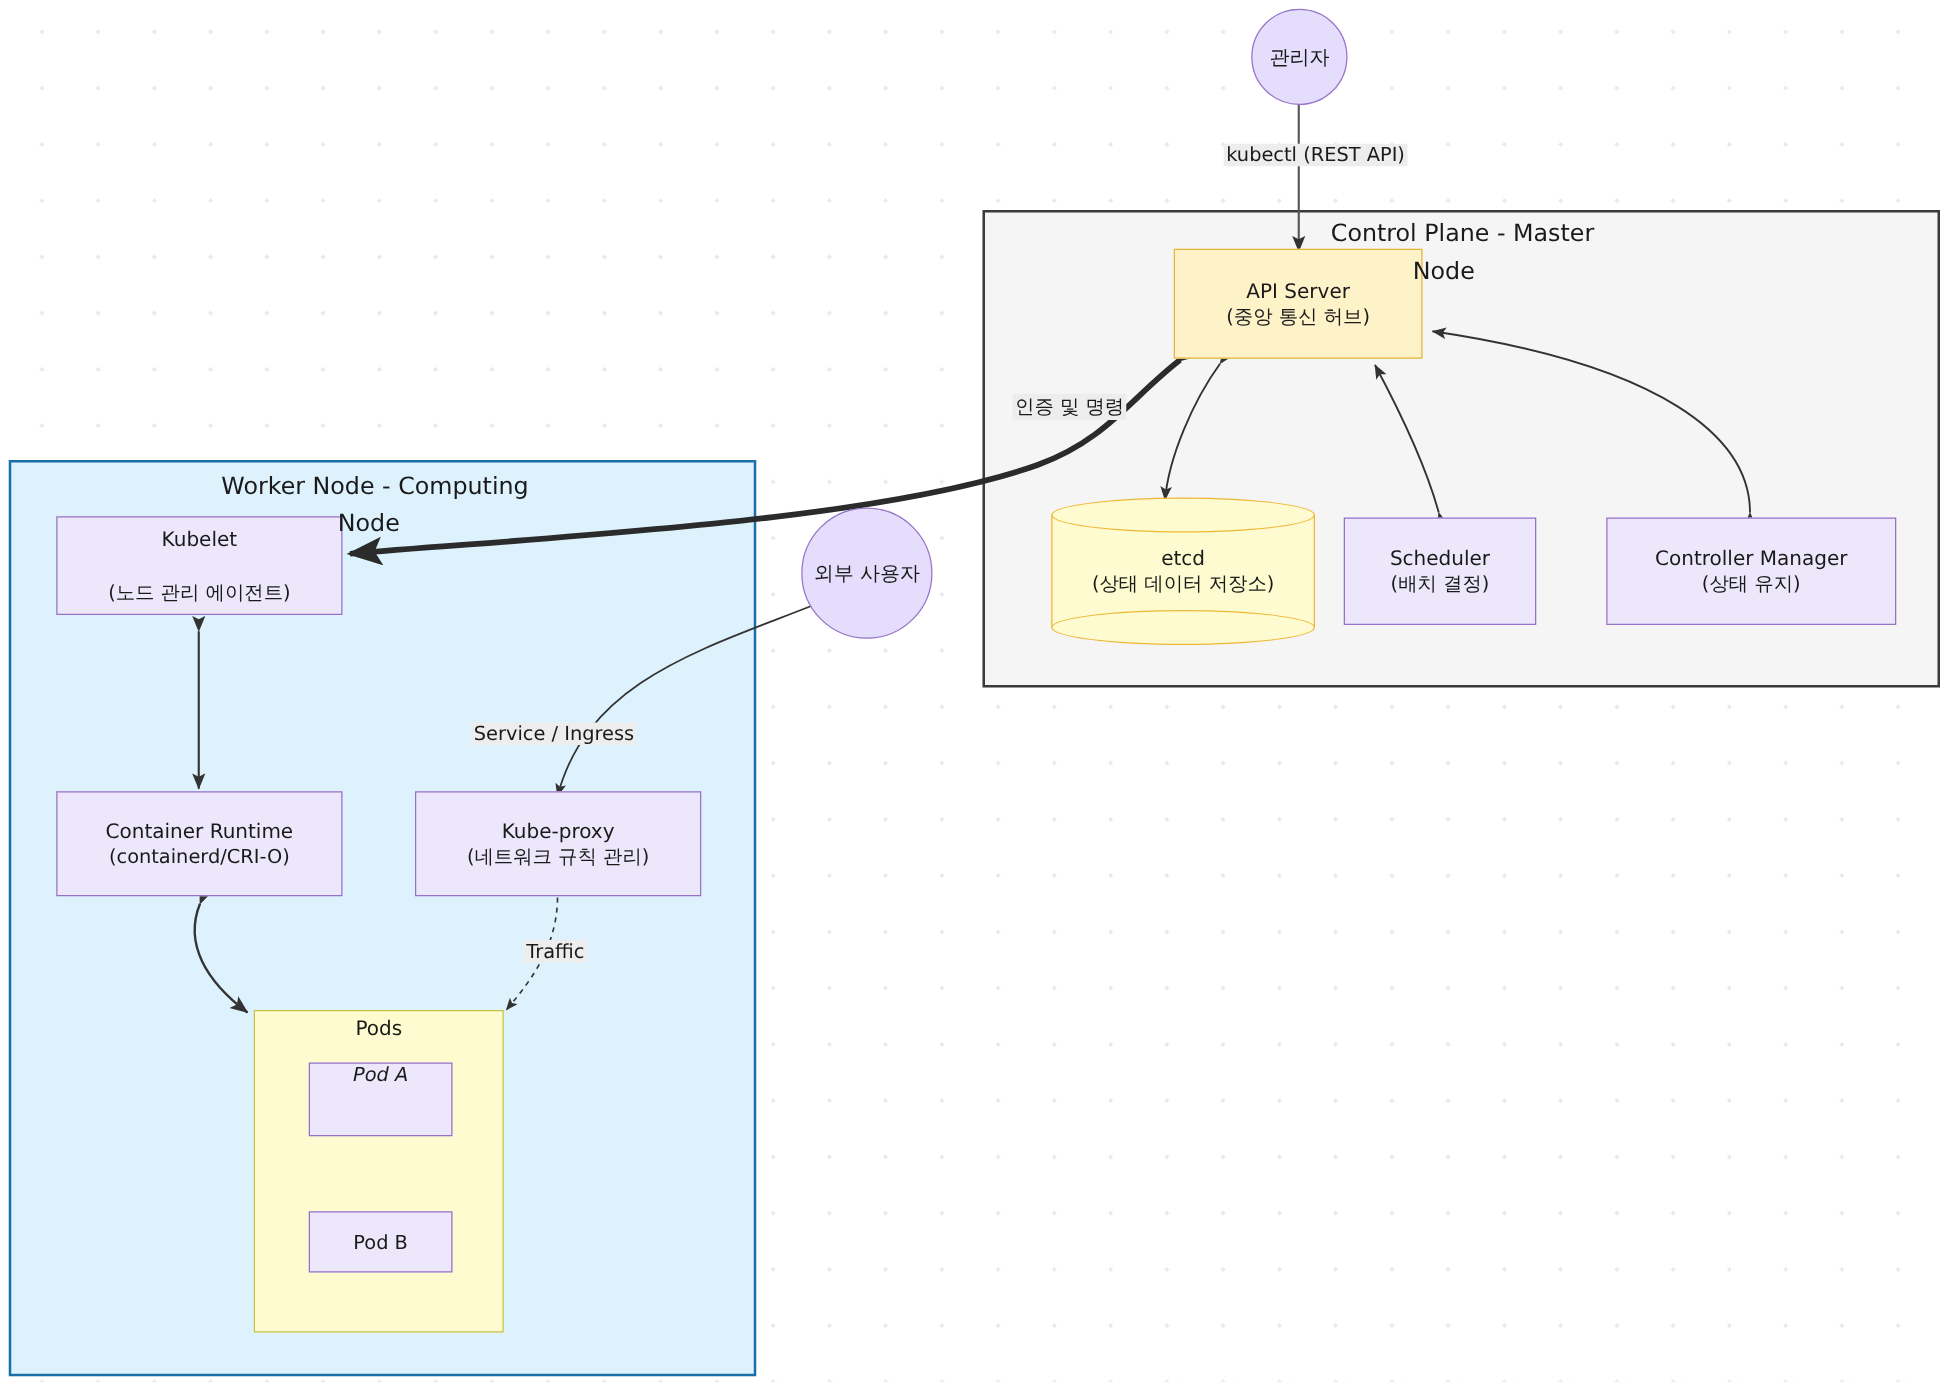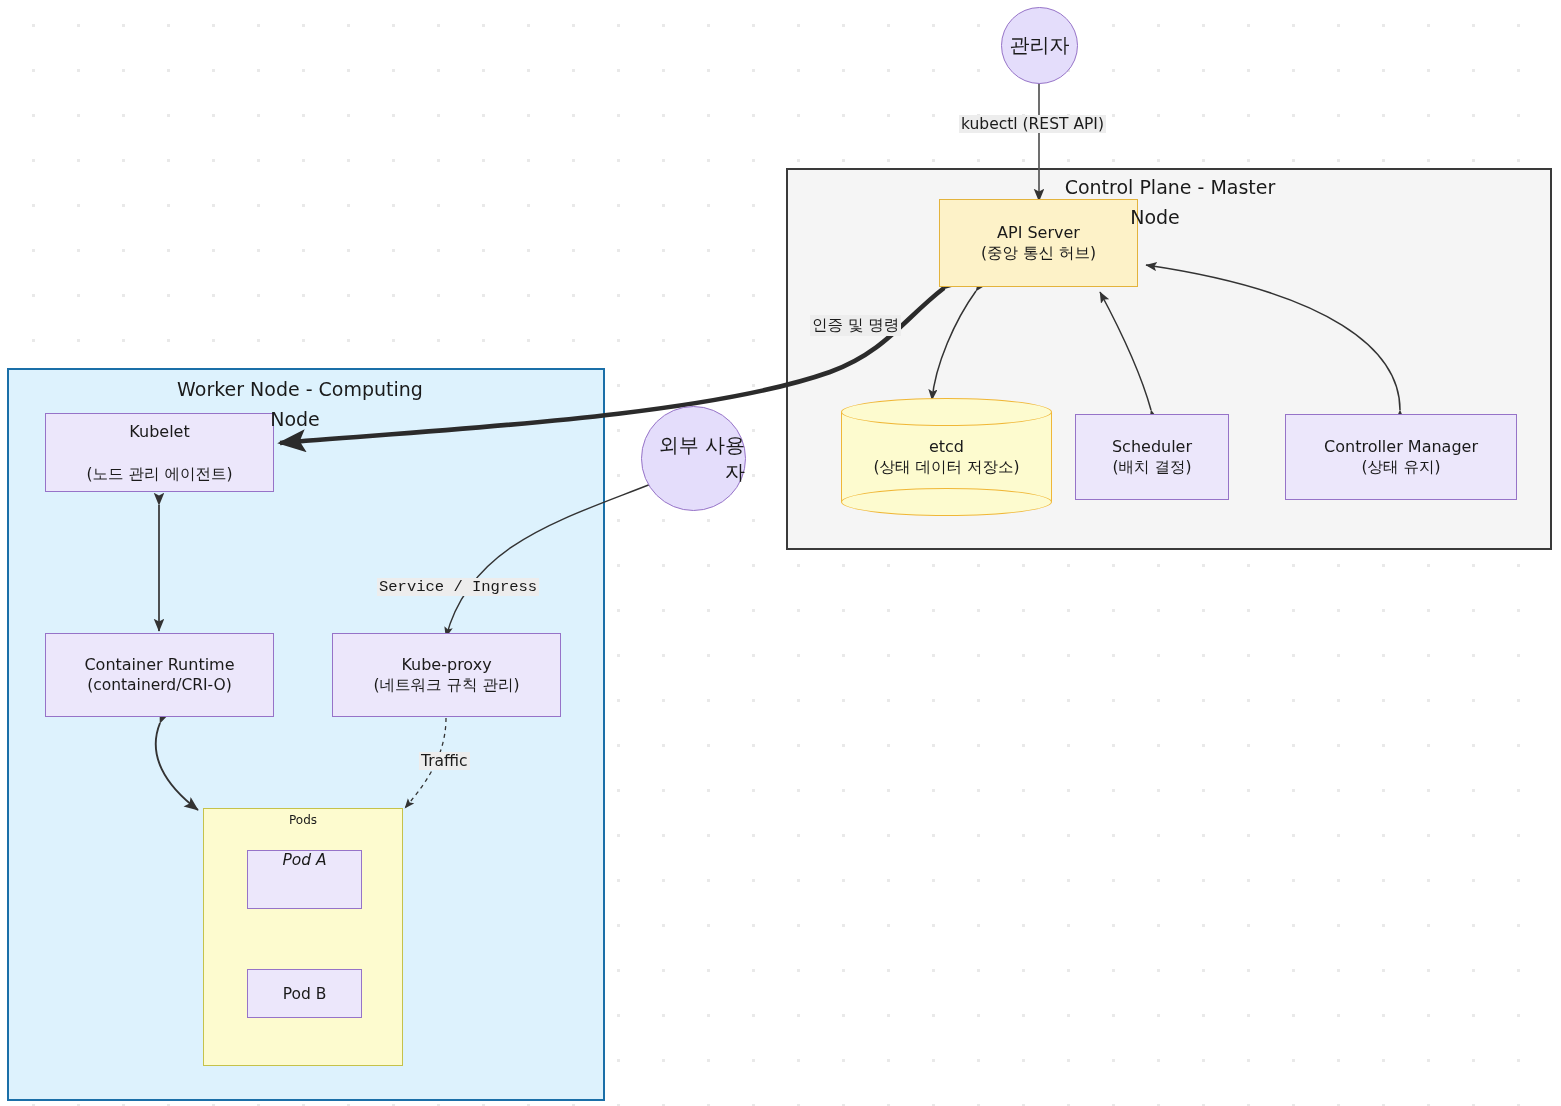--- a/index.html
+++ b/index.html
@@ -100,23 +100,22 @@
   }
   .box-pods {
     background: #fdfbcf;
     border: 1.6px solid #c5c24a;
   }
   
   .circle-actor {
     border-radius: 50%;
     background: #e4ddfb;
     border: 1.6px solid #9673c8;
-    font-size: 20px;
-    color: #1a1a1a;
-    text-align: right;
+    font-size: 16px;
+    color: #1a1a1a;
   }
   
   #etcd {
     position: absolute;
     z-index: 3;
     padding-left: 31px;
   }
   #etcd .cyl-body {
     position: absolute;
     left: 0; top: 14px;
@@ -261,32 +260,32 @@
     <span class="title-bold">Container Runtime</span>
     <span class="sub">(containerd/CRI-O)</span>
   </div>
 
   <div class="node box-purple" style="left:332px; top:633px; width:229px; height:84px;">
     <span class="title-bold">Kube-proxy</span>
     <span class="sub">(네트워크 규칙 관리)</span>
   </div>
 
   <div class="box-pods" style="position:absolute; left:203px; top:808px; width:200px; height:258px; box-sizing:border-box; z-index:3;">
-    <div style="text-align:center; font-size:12px; color:#1a1a1a; margin-top:4px;">Pods</div>
+    <div style="text-align:center; font-size:16px; color:#1a1a1a; margin-top:4px;">Pods</div>
     <div class="box-purple" style="position:absolute; left:43px; top:41px; width:115px; height:59px; box-sizing:border-box;
                 display:flex; align-items:flex-start; justify-content:center;font-style:italic;">
       <span class="sub">Pod A</span>
     </div>
     <div class="box-purple" style="position:absolute; left:43px; top:160px; width:115px; height:49px; box-sizing:border-box;
                 display:flex; align-items:center; justify-content:center;">
       <span class="sub">Pod B</span>
     </div>
   </div>
 
-  <div class="edge-label" style="left:959px; top:115px;">kubectl (REST API)</div>
+  <div class="edge-label" style="left:979px; top:115px;">kubectl (REST API)</div>
 
   <div class="edge-label" style="left:810px; top:315px;">인증 및 명령</div>
 
-  <div class="edge-label" style="left:377px; top:578px;font-family:Liberation Mono, monospace;">Service / Ingress</div>
+  <div class="edge-label" style="left:377px; top:578px;">Service / Ingress</div>
 
   <div class="edge-label" style="left:419px; top:752px;">Traffic</div>
 
 </div>
 
 </body></html>

